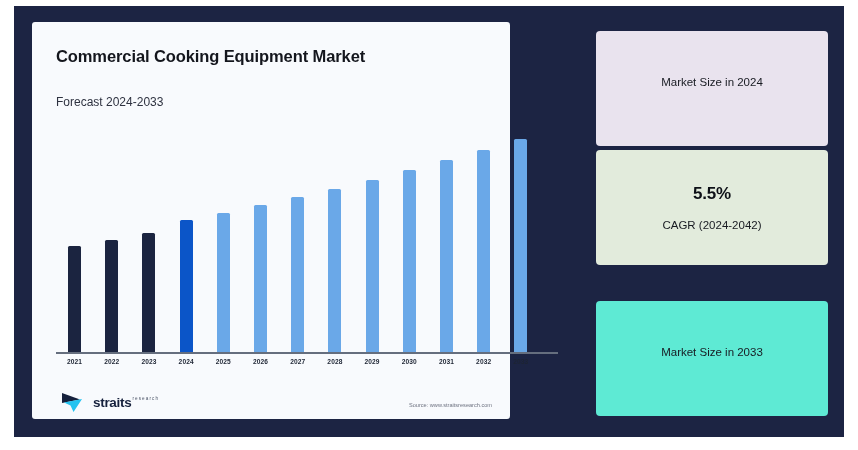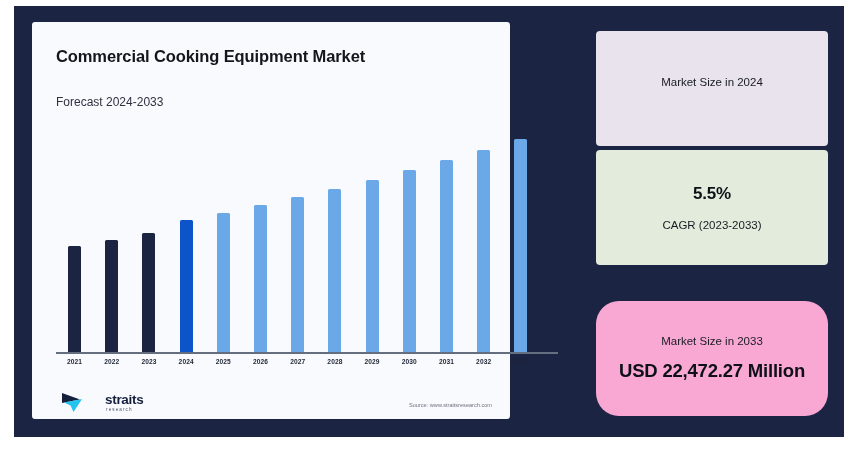--- a/index.html
+++ b/index.html
@@ -124,24 +124,22 @@
     align-items: center;
   }
   .logo-mark {
     width: 30px;
     height: 26px;
     flex: 0 0 auto;
     margin-right: 3px;
   }
   .logo-text {
     display: flex;
-    flex-direction: column;
     justify-content: center;
     line-height: 1;
-    margin-left: 12px;
   }
   .logo-word {
     font-size: 13.5px;
     font-weight: bold;
     color: #15203c;
     letter-spacing: -0.3px;
   }
   .logo-sub {
     font-size: 4.6px;
     color: #4a5366;
@@ -279,21 +277,20 @@
 
     <div class="source">Source: www.straitsresearch.com</div>
   </div>
 
   <div class="stat-card label-first" id="stat-0" style="background: rgb(233, 227, 238);">
     <div class="stat-label">Market Size in 2024</div>
   </div>
 
   <div class="stat-card value-first" id="stat-1" style="background: rgb(226, 235, 220);">
     <div class="stat-value">5.5%</div>
-    <div class="stat-label">CAGR (2023-2033)</div>
-  </div>
-
-  <div class="stat-card label-first" id="stat-2" style="background: #f9a8d4; border-radius: 23px;">
+    <div class="stat-label">CAGR (2024-2042)</div>
+  </div>
+
+  <div class="stat-card label-first" id="stat-2" style="background: #5eead4;">
     <div class="stat-label">Market Size in 2033</div>
-    <div class="stat-value">USD 22,472.27 Million</div>
   </div>
 
 </div>
 
 </body></html>

